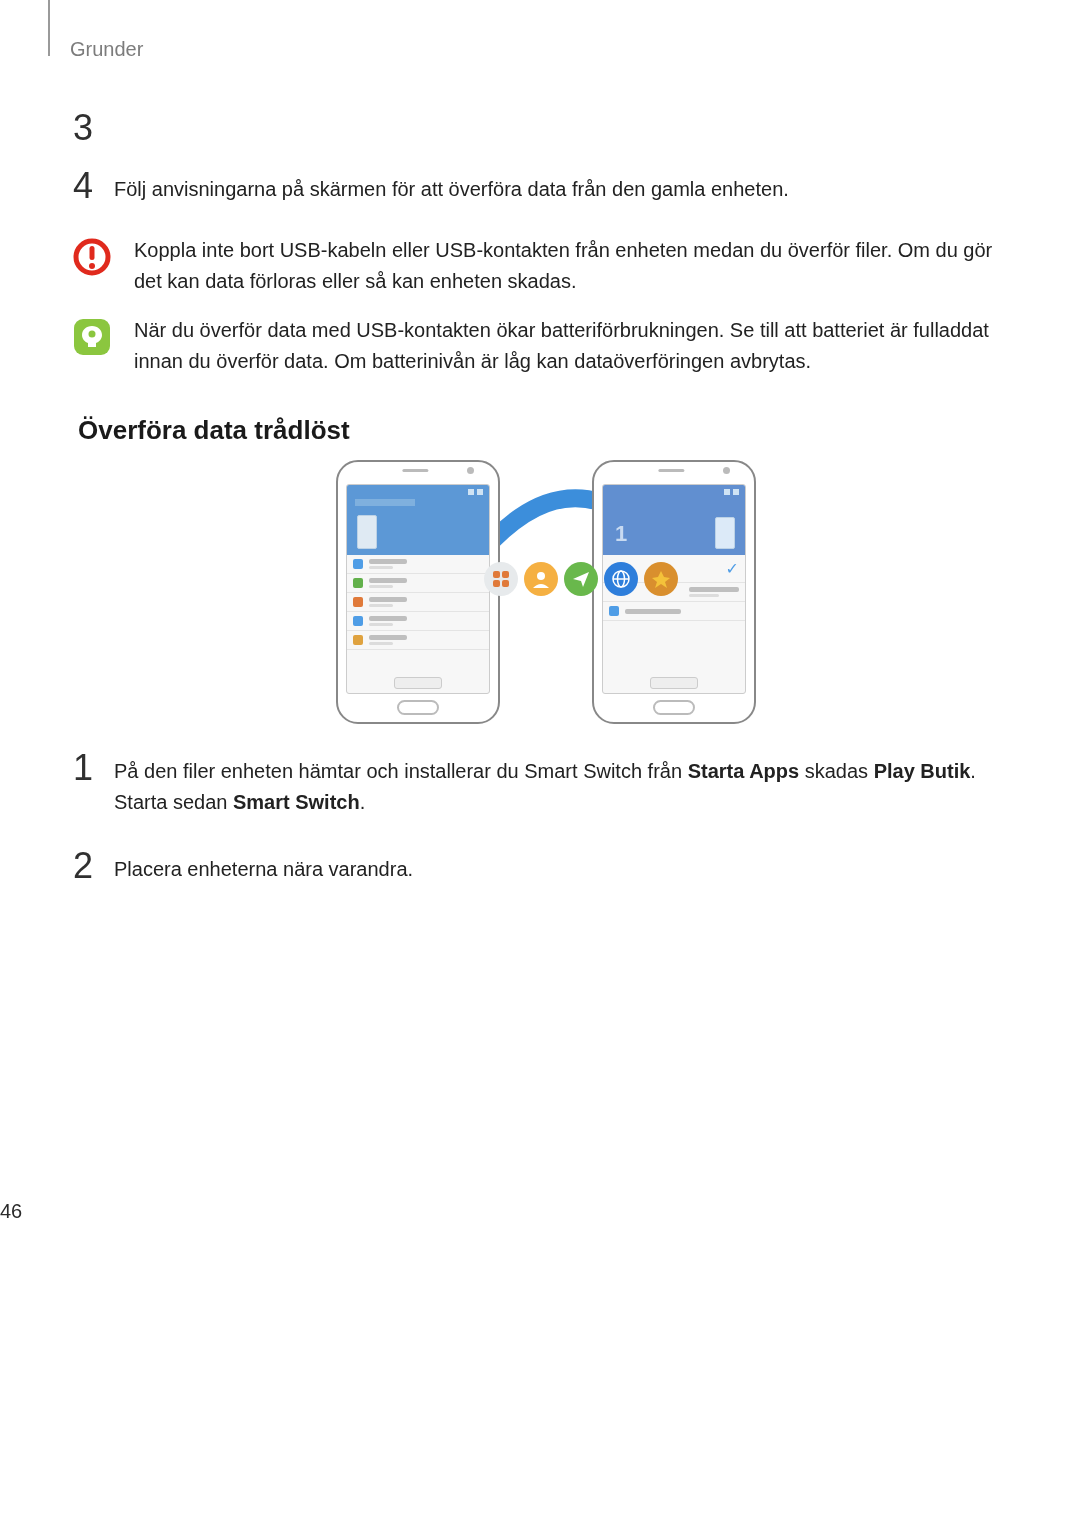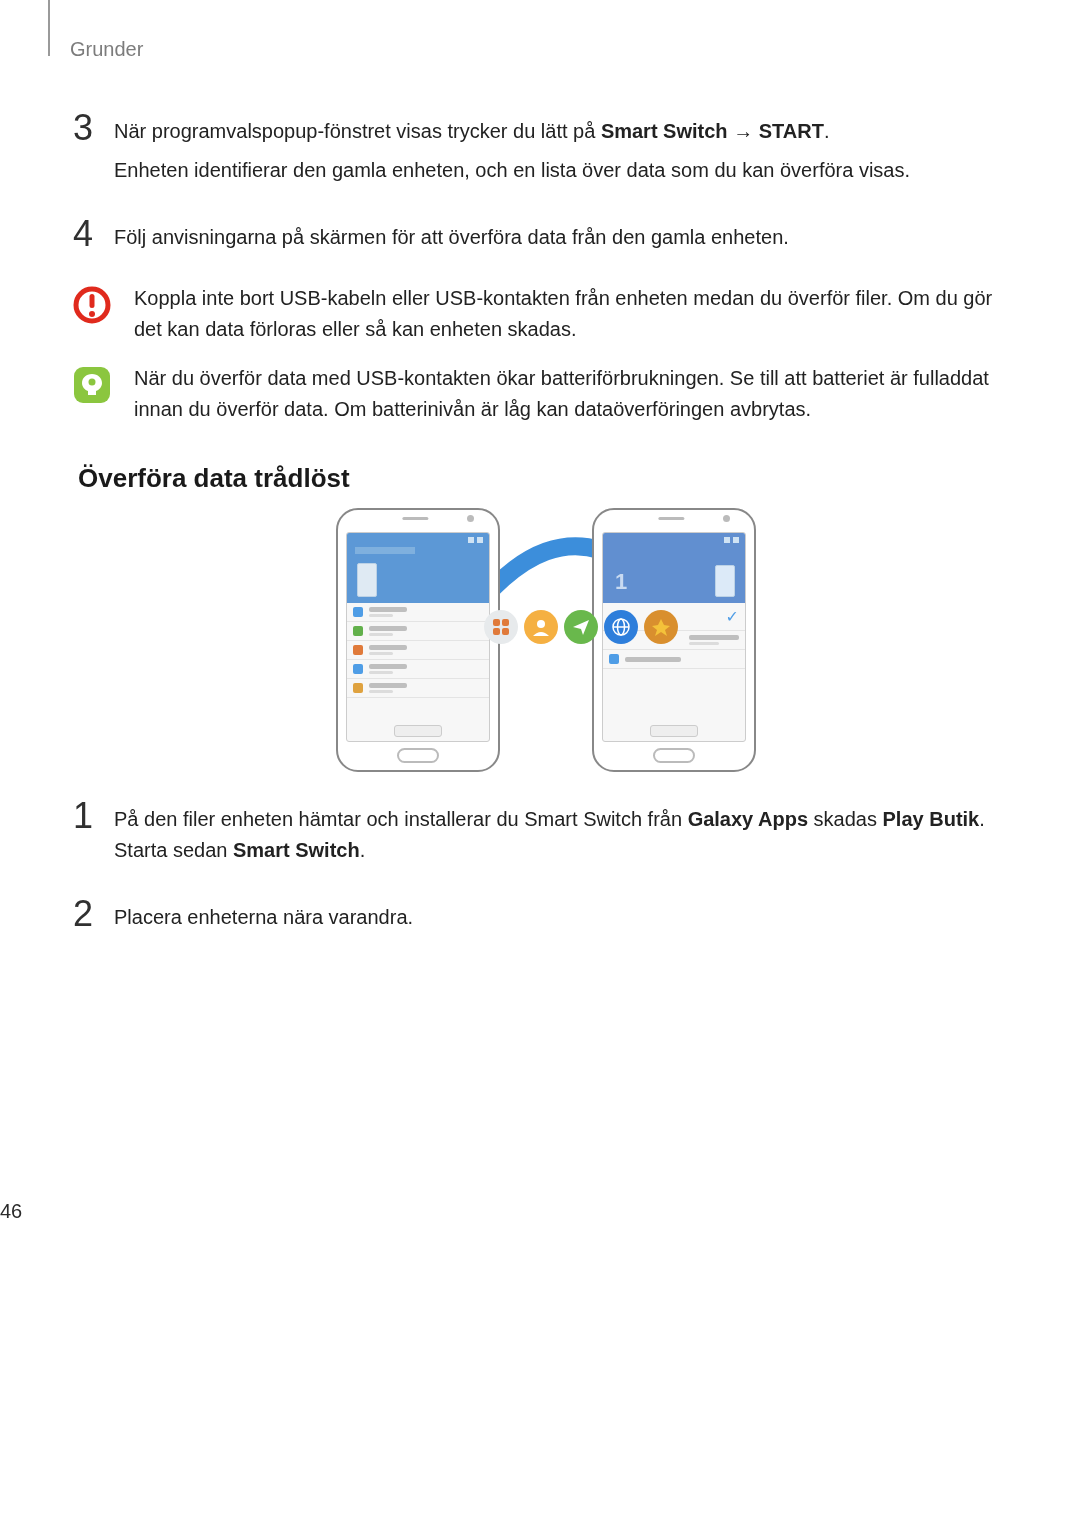--- a/index.html
+++ b/index.html
@@ -62,26 +62,20 @@
 <body>
 
 <div class="page">
   <div class="spine"></div>
   <div class="chapter">Grunder</div>
 
   <div class="body">
 
     <div class="step">
       <div class="num">3</div>
-      <div class="txt">
-        <p>
-          <span>När programvalspopup-fönstret visas trycker du lätt på </span><b>Smart Switch</b><span class="arrow"> → </span><b>START</b><span>.</span>
-        </p>
-        <p>Enheten identifierar den gamla enheten, och en lista över data som du kan överföra visas.</p>
-      </div>
     </div>
 
     <div class="step">
       <div class="num">4</div>
       <div class="txt">
         <p>Följ anvisningarna på skärmen för att överföra data från den gamla enheten.</p>
       </div>
     </div>
 
     <div class="callout">
@@ -238,21 +232,21 @@
             </div>
         </div>
 
       </div>
     </div>
 
     <div class="step">
       <div class="num">1</div>
       <div class="txt">
         <p>
-          <span>På den filer enheten hämtar och installerar du Smart Switch från </span><b>Galaxy Apps</b><span> skadas </span><b>Play Butik</b><span>. Starta sedan </span><b>Smart Switch</b><span>.</span>
+          <span>På den filer enheten hämtar och installerar du Smart Switch från </span><b>Starta Apps</b><span> skadas </span><b>Play Butik</b><span>. Starta sedan </span><b>Smart Switch</b><span>.</span>
         </p>
       </div>
     </div>
 
     <div class="step">
       <div class="num">2</div>
       <div class="txt">
         <p>Placera enheterna nära varandra.</p>
       </div>
     </div>

